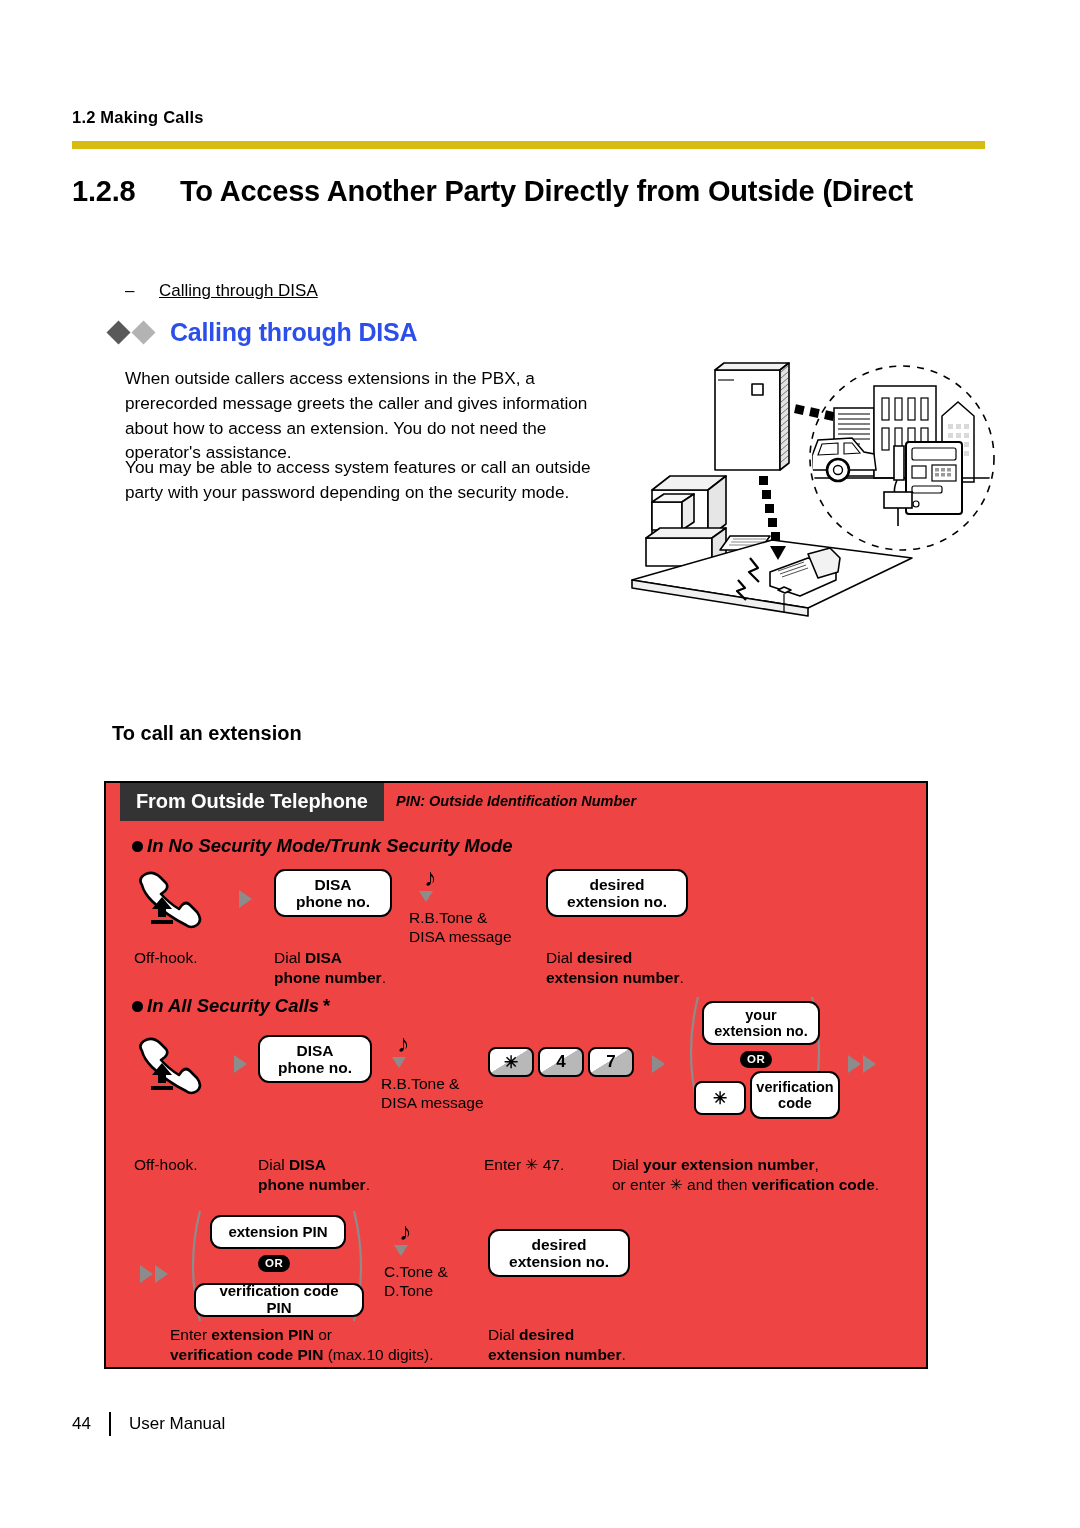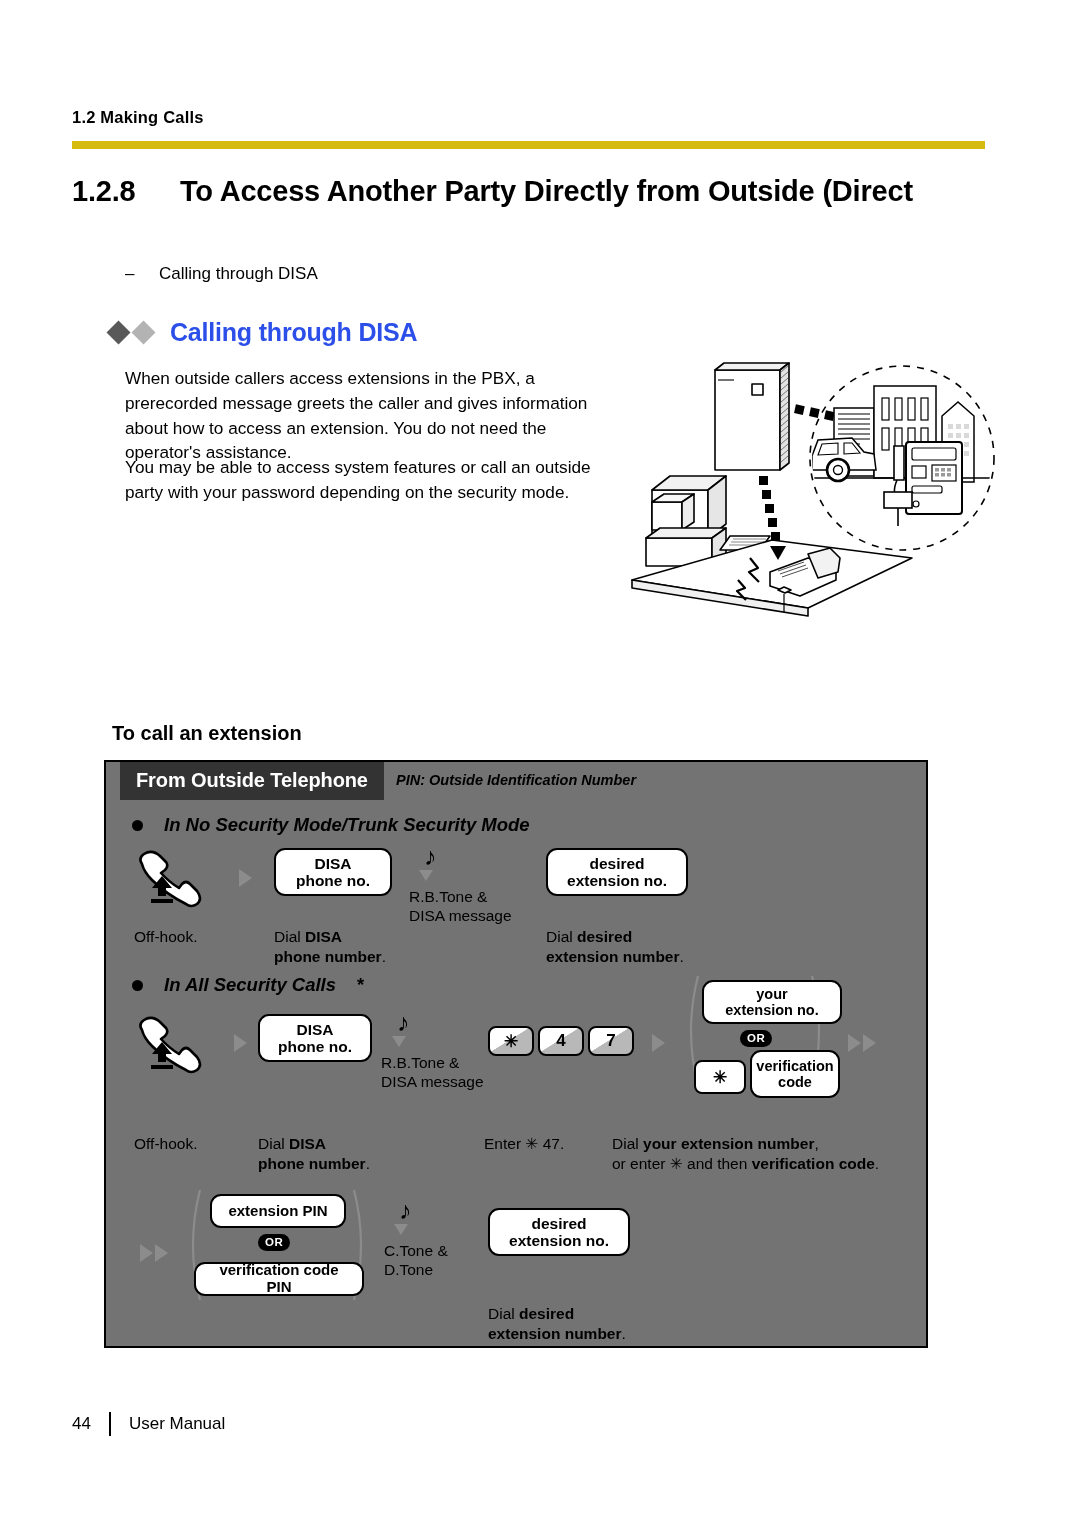--- a/index.html
+++ b/index.html
@@ -27,22 +27,23 @@
     position: absolute; left: 72px; top: 172px; width: 900px;
     font-size: 29px; font-weight: bold; line-height: 1.35;
     letter-spacing: -.2px;
   }
   .sec-title .num { display: inline-block; width: 108px; }
   .sec-title .txt { display: inline; }
   .sec-title .l2 { display: block; margin-left: 108px; }
 
   
   .dash-item {
-    position: absolute; left: 125px; top: 264px;
+    position: absolute; left: 125px; top: 281px;
     font-size: 17px;
+    text-decoration: underline;
   }
   .dash-item .dash { display: inline-block; width: 34px; }
 
   
   .blue-head {
     position: absolute; left: 110px; top: 318px;
     display: flex; align-items: center; gap: 12px;
   }
   .dia { width: 17px; height: 17px; transform: rotate(45deg); display:inline-block; }
   .dia.d1 { background: #595959; }
@@ -64,41 +65,41 @@
   .illus { position: absolute; left: 612px; top: 358px; width: 400px; height: 295px; }
 
   
   .sub-head {
     position: absolute; left: 112px; top: 722px;
     font-size: 20px; font-weight: bold;
   }
 
   
   .flowbox {
-    position: absolute; left: 104px; top: 760px;
+    position: absolute; left: 104px; top: 781px;
     width: 824px; height: 588px;
     border: 2px solid #000;
-    background: #737373;
+    background: #ef4444;
   }
   .band {
     position: absolute; left: 14px; top: 0px;
     background: #333333; color:#fff;
     font-size: 20px; font-weight: bold;
     padding: 7px 16px 8px 16px;
     letter-spacing: -.1px;
   }
   .pin-note {
     position: absolute; left: 290px; top: 10px;
     font-size: 14.5px; font-weight: bold; font-style: italic;
   }
 
   .mode-head {
     position: absolute;
     font-size: 18.5px; font-weight: bold; font-style: italic;
-    display: flex; align-items: center; gap: 21px;
+    display: flex; align-items: center; gap: 4px;
   }
   .bdot { width: 11px; height: 11px; border-radius: 50%; background:#000; display:inline-block; }
 
   
   .cbox {
     border: 2.4px solid #000; border-radius: 11px; background:#fff;
     font-size: 15.5px; font-weight: bold; text-align:center;
     line-height: 1.13; padding: 6px 10px;
     display:flex; align-items:center; justify-content:center;
     position:absolute;
@@ -431,21 +432,21 @@
 
     <div class="tri" style="left:546px; top:272px;"></div>
 
     <div class="paren" style="left:574px; top:210px;">
       <svg width="150" height="118" viewBox="0 0 150 118">
         <path d="M18 4 Q4 59 18 114" fill="none" stroke="#8c8c8c" stroke-width="2.2"></path>
         <path d="M132 4 Q146 59 132 114" fill="none" stroke="#8c8c8c" stroke-width="2.2"></path>
       </svg>
     </div>
 
-    <div class="cbox" style="left:596px; top:218px; width:140px; height:44px; font-size:14.5px;">
+    <div class="cbox" style="left:596px; top:218px; width:118px; height:44px; font-size:14.5px;">
       <span>
         <span>your</span><br>
         <span>extension no.</span>
       </span>
     </div>
 
     <div class="orpill" style="left:634px; top:268px;">OR</div>
 
     <div class="key plain" style="left:588px; top:298px;">✳</div>
     <div class="cbox" style="left:644px; top:288px; width:90px; height:48px; font-size:14.5px;">
@@ -490,20 +491,24 @@
       <span>D.Tone</span>
     </div>
 
     <div class="cbox" style="left:382px; top:446px; width:142px; height:48px;">
       <span>
         <span>desired</span><br>
         <span>extension no.</span>
       </span>
     </div>
 
+    <div class="cap" style="left:64px; top:542px; width:320px;">
+      <span>Enter </span><b>extension PIN</b><span> or</span><br>
+      <b>verification code PIN</b><span> (max.10 digits).</span>
+    </div>
     <div class="cap" style="left:382px; top:542px;">
       <span>Dial </span><b>desired</b><br>
       <b>extension number</b><span>.</span>
     </div>
 
   </div>
 
   <div class="footer">
     <span class="pnum">44</span>
     <span class="bar"></span>

